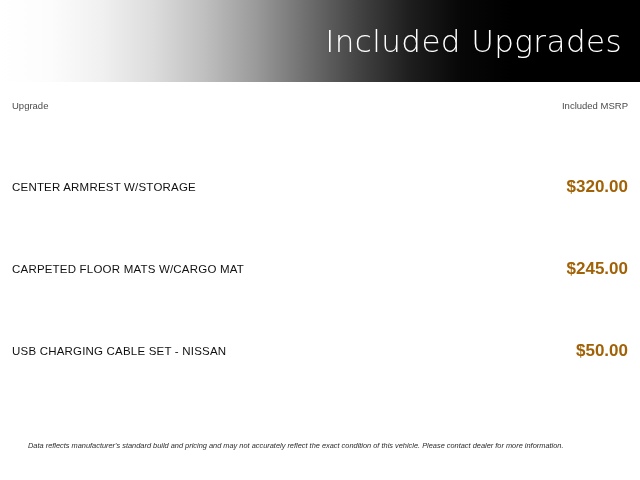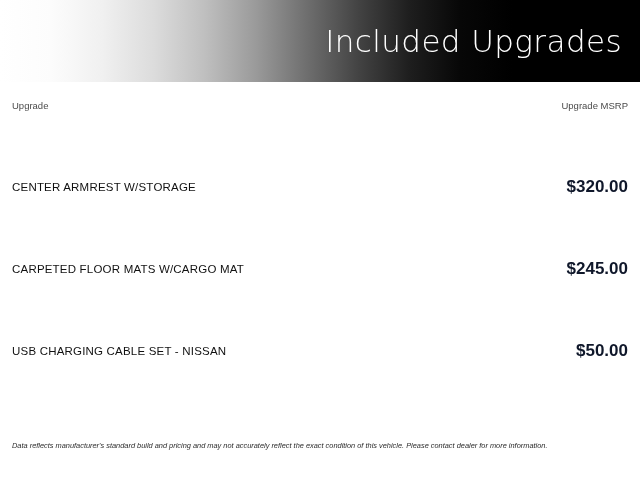--- a/index.html
+++ b/index.html
@@ -82,29 +82,29 @@
   .row .name {
     font-size: 11.5px;
     color: #111111;
     letter-spacing: 0.2px;
     align-self: flex-end;
     padding-bottom: 6px;
   }
   .row .price {
     font-size: 17px;
     font-weight: bold;
-    color: #0f172a;
+    color: #a16207;
     text-align: right;
     align-self: flex-end;
     padding-bottom: 2px;
     white-space: nowrap;
   }
   .footnote {
     position: absolute;
-    left: 12px;
+    left: 28px;
     right: 12px;
     top: 442px;
     font-size: 7.4px;
     font-style: italic;
     color: #2b2b2b;
     line-height: 1.2;
   }
 </style>
 </head>
 <body>
@@ -112,21 +112,21 @@
 <div class="page">
 
   <div class="header">
     <div class="header-title">Included Upgrades</div>
   </div>
 
   <div class="content">
 
     <div class="col-head">
       <div class="left">Upgrade</div>
-      <div class="right">Upgrade MSRP</div>
+      <div class="right">Included MSRP</div>
     </div>
 
     <div class="rows">
 
       <div class="row">
         <div class="name">CENTER ARMREST W/STORAGE</div>
         <div class="price">$320.00</div>
       </div>
 
 

